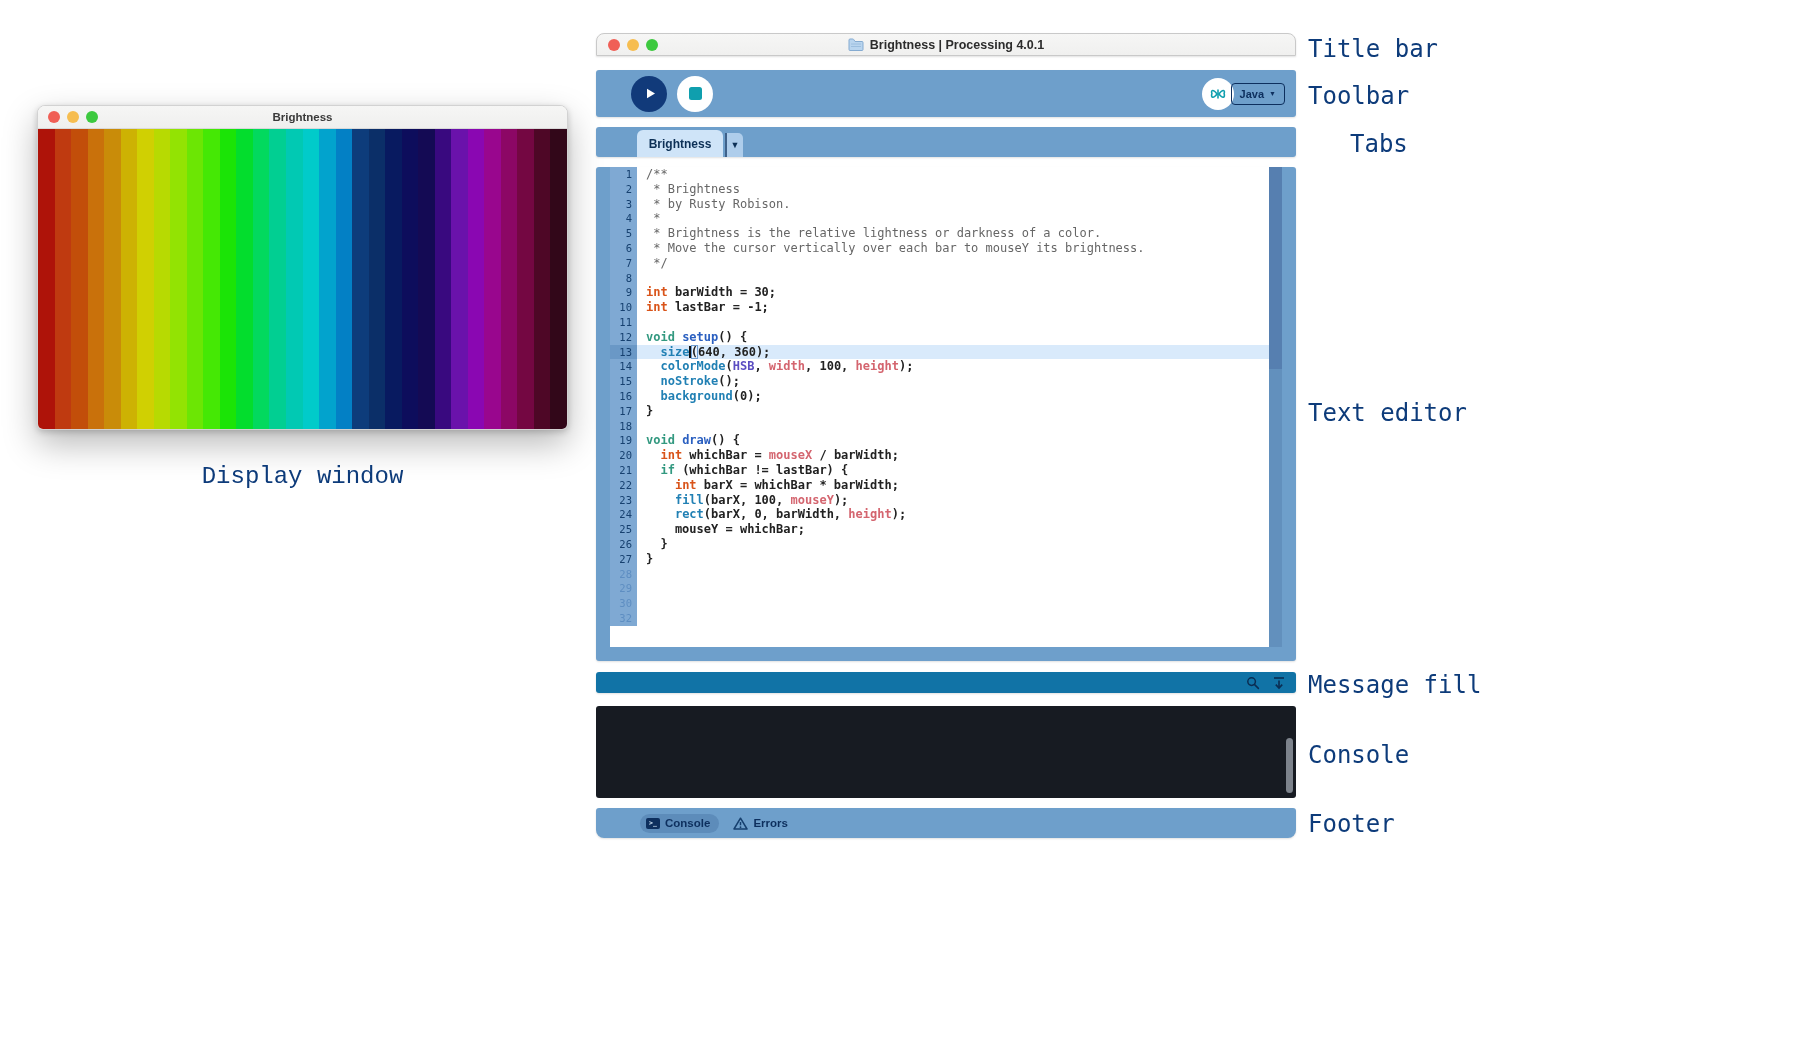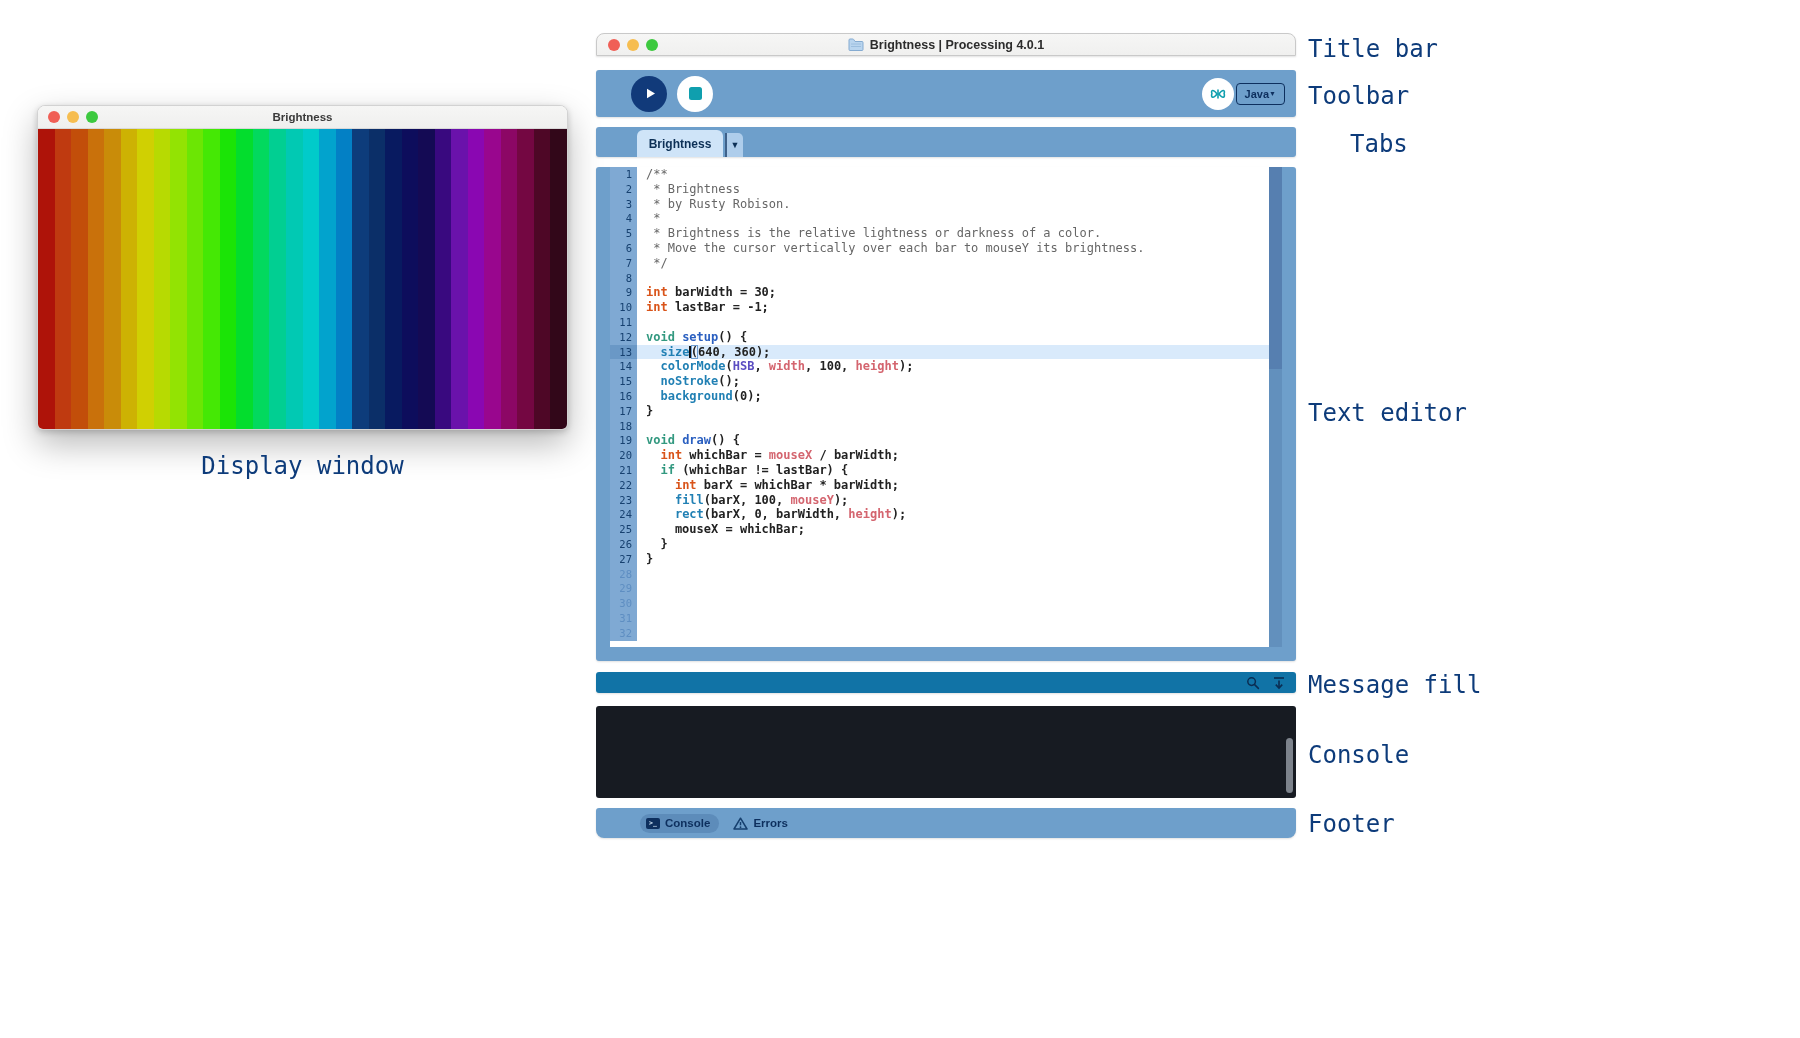--- a/index.html
+++ b/index.html
@@ -37,21 +37,21 @@
 
   .ide-toolbar { top:70px; height:47px; background:var(--toolbar_blue); border-radius:3px;
                  display:flex; align-items:center; box-shadow:0 1px 2px rgba(0,0,0,.12); }
   .round-btn { width:36px; height:36px; border-radius:50%; display:flex; align-items:center; justify-content:center; }
   .run-btn { background:var(--play_button_navy); margin-left:35px; }
   .stop-btn { background:#ffffff; margin-left:10px; }
   .stop-square { width:13px; height:13px; border-radius:2.5px; background:var(--stop_debug_teal); }
   .debug-btn { position:absolute; right:62px; width:32px; height:32px; border-radius:50%; background:#fff;
                display:flex; align-items:center; justify-content:center; }
   .mode-btn { position:absolute; right:11px; height:22px; padding:0 8px; border:1.5px solid var(--navy);
-              border-radius:4px; display:flex; align-items:center; color:var(--navy);
+              border-radius:4px; display:flex; align-items:center; gap:5px; color:var(--navy);
               font-size:11px; font-weight:bold; }
   .mode-arrow { font-size:7px; }
 
   .ide-tabs { top:127px; height:30px; background:var(--toolbar_blue); border-radius:3px;
               display:flex; align-items:flex-end; box-shadow:0 1px 2px rgba(0,0,0,.12); }
   .tab { margin-left:41px; height:27px; width:86px; background:var(--tab_active_bg); border-radius:6px 6px 0 0;
          display:flex; align-items:center; justify-content:center; font-size:12px; font-weight:bold; color:#0d3056; }
   .tab-arrow { margin-left:2px; height:24px; width:18px; background:var(--tab_arrow_bg); border-radius:0 5px 0 0;
                border-left:2px solid #3e618a; display:flex; align-items:center; justify-content:center;
                color:#0d3056; font-size:9px; }
@@ -139,21 +139,21 @@
         <div class="bar" style="background: rgb(57, 9, 127);"></div>
         <div class="bar" style="background: rgb(106, 18, 171);"></div>
         <div class="bar" style="background: rgb(138, 7, 178);"></div>
         <div class="bar" style="background: rgb(153, 6, 142);"></div>
         <div class="bar" style="background: rgb(140, 7, 101);"></div>
         <div class="bar" style="background: rgb(116, 7, 66);"></div>
         <div class="bar" style="background: rgb(78, 7, 38);"></div>
         <div class="bar" style="background: rgb(50, 7, 25);"></div>
       </div>
   </div>
-  <div class="annot center" style="left:37px; top:452px; width:531px;">Display window</div>
+  <div class="annot center" style="left:37px; top:463px; width:531px;font-family:Liberation Mono, monospace;">Display window</div>
 
   <div class="ide">
 
     <div class="strip ide-titlebar">
       <div class="lights" style="margin-left:11px;">
         <div class="light red"></div>
         <div class="light yellow"></div>
         <div class="light green"></div>
       </div>
       <div class="ide-title-wrap">
@@ -292,44 +292,40 @@
           <div class="code-row">
             <span class="ln">23</span>
             <span class="lc"><span class="tok-plain">    </span><span class="tok-fn">fill</span><span class="tok-plain">(barX, 100, </span><span class="tok-sysvar">mouseY</span><span class="tok-plain">);</span></span>
           </div>
           <div class="code-row">
             <span class="ln">24</span>
             <span class="lc"><span class="tok-plain">    </span><span class="tok-fn">rect</span><span class="tok-plain">(barX, 0, barWidth, </span><span class="tok-sysvar">height</span><span class="tok-plain">);</span></span>
           </div>
           <div class="code-row">
             <span class="ln">25</span>
-            <span class="lc"><span class="tok-plain">    mouseX = whichBar;</span></span>
+            <span class="lc"><span class="tok-plain">    mouseY = whichBar;</span></span>
           </div>
           <div class="code-row">
             <span class="ln">26</span>
             <span class="lc"><span class="tok-plain">  }</span></span>
           </div>
           <div class="code-row">
             <span class="ln">27</span>
             <span class="lc"><span class="tok-plain">}</span></span>
           </div>
           <div class="code-row ghost">
             <span class="ln">28</span>
             <span class="lc"></span>
           </div>
           <div class="code-row ghost">
             <span class="ln">29</span>
             <span class="lc"></span>
           </div>
           <div class="code-row ghost">
             <span class="ln">30</span>
-            <span class="lc"></span>
-          </div>
-          <div class="code-row ghost">
-            <span class="ln">31</span>
             <span class="lc"></span>
           </div>
           <div class="code-row ghost">
             <span class="ln">32</span>
             <span class="lc"></span>
           </div>
         </div>
       <div class="editor-scroll">
         <div class="thumb"></div>
       </div>

